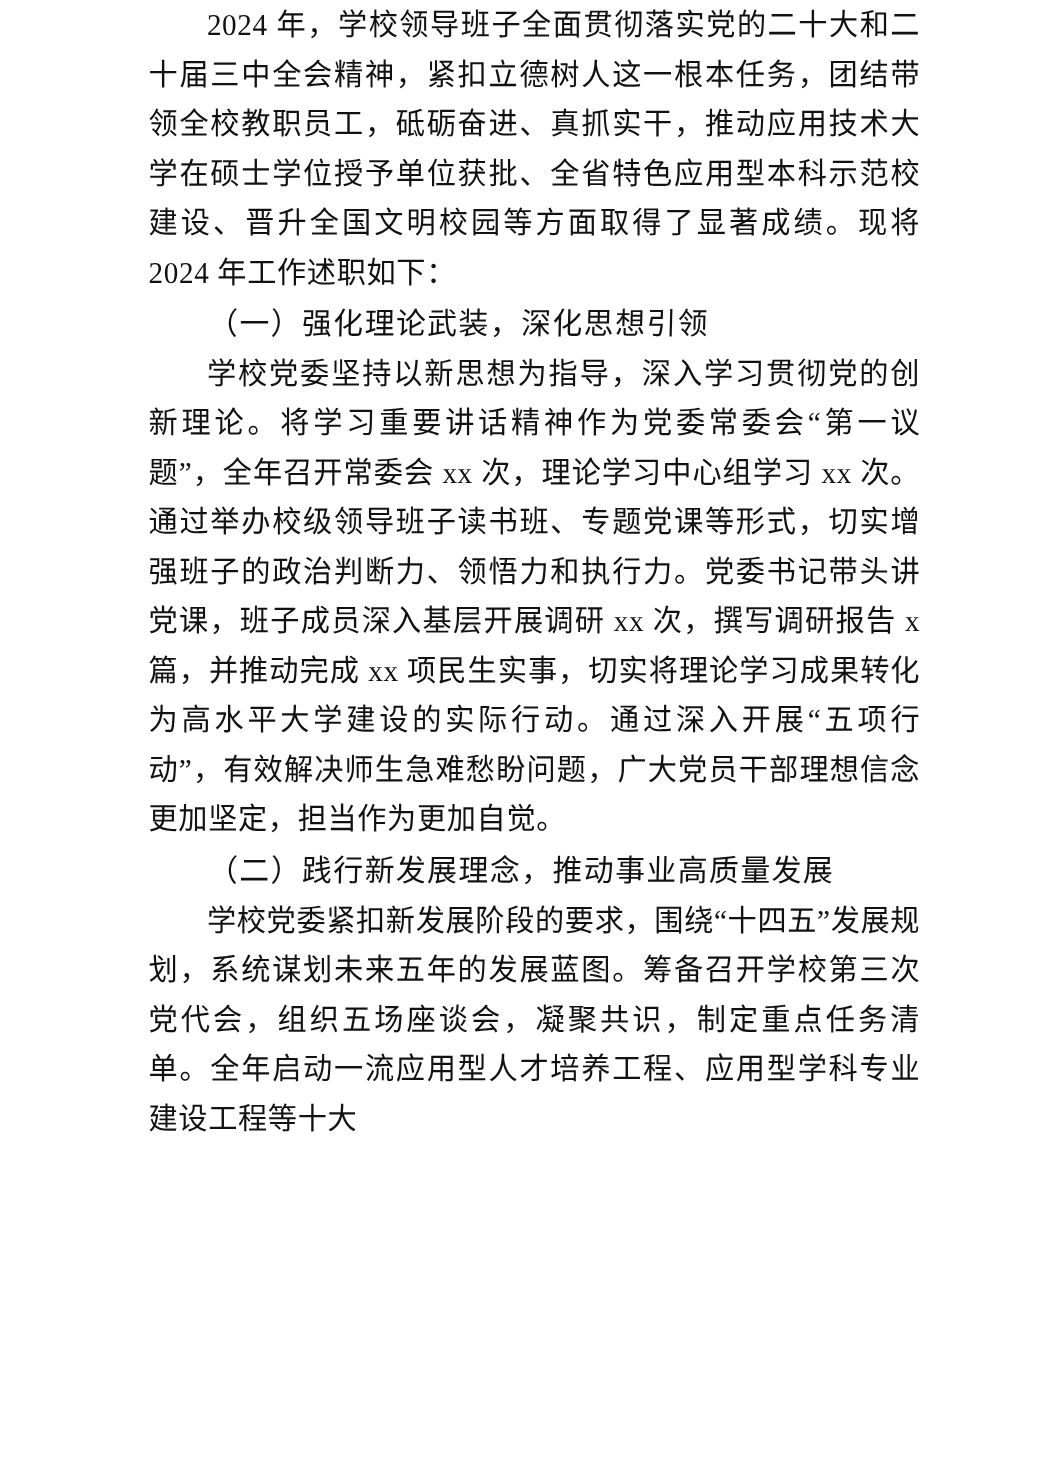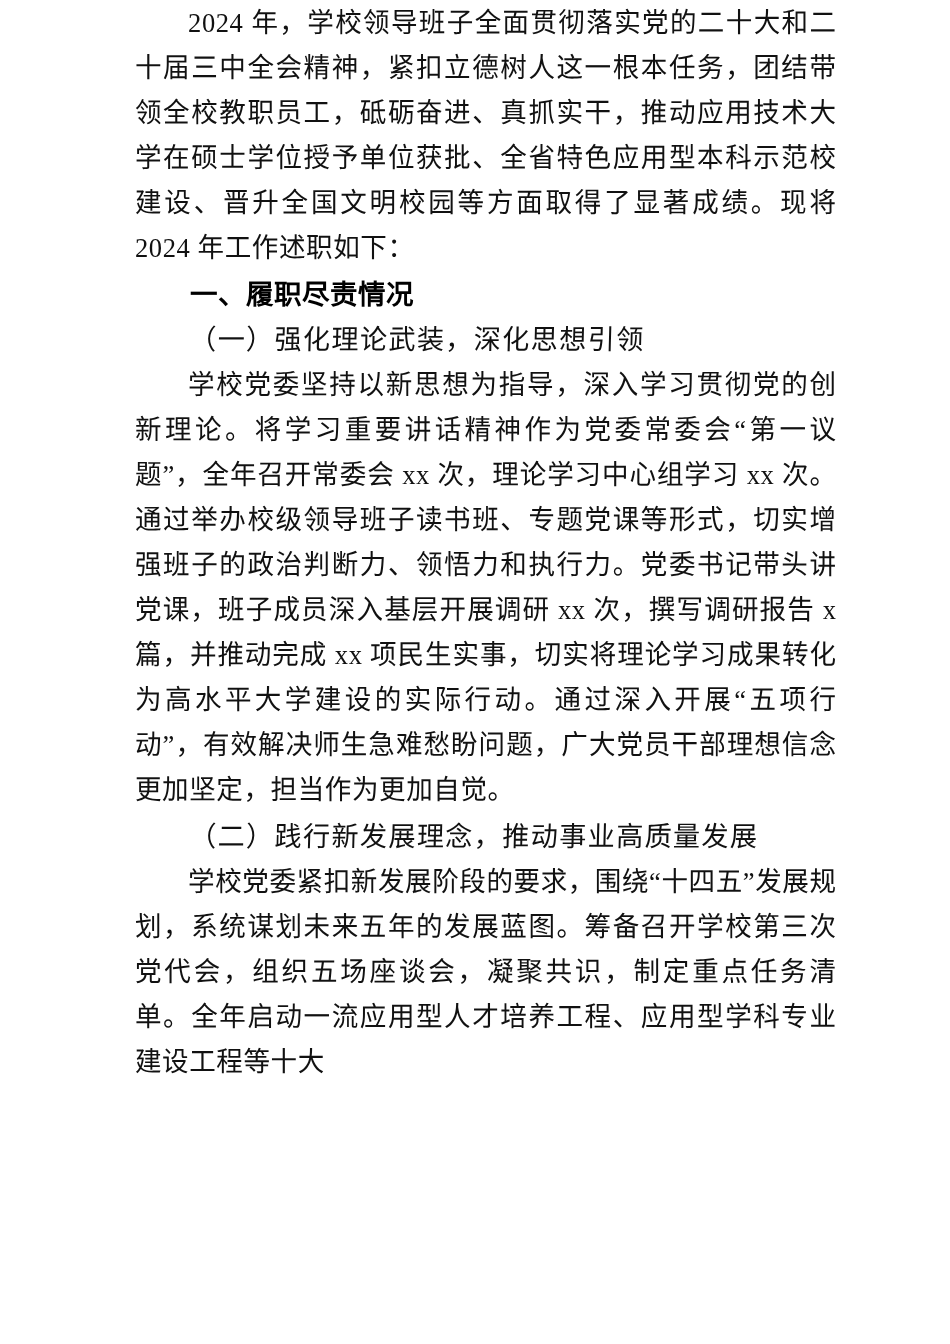--- a/index.html
+++ b/index.html
@@ -97,21 +97,20 @@
 
 <div class="page">
 
 
   <div class="doc-body">
 
     <p class="para body">2024 年，学校领导班子全面贯彻落实党的二十大和二十届三中全会精神，紧扣立德树人这一根本任务，团结带领全校教职员工，砥砺奋进、真抓实干，推动应用技术大学在硕士学位授予单位获批、全省特色应用型本科示范校建设、晋升全国文明校园等方面取得了显著成绩。现将 2024 年工作述职如下：</p>
 
     <div class="spacer-sm"></div>
 
-    <p class="heading-1">一、履职尽责情况</p>
 
     <p class="heading-2">（一）强化理论武装，深化思想引领</p>
 
     <p class="para body">学校党委坚持以新思想为指导，深入学习贯彻党的创新理论。将学习重要讲话精神作为党委常委会“第一议题”，全年召开常委会 xx 次，理论学习中心组学习 xx 次。通过举办校级领导班子读书班、专题党课等形式，切实增强班子的政治判断力、领悟力和执行力。党委书记带头讲党课，班子成员深入基层开展调研 xx 次，撰写调研报告 x 篇，并推动完成 xx 项民生实事，切实将理论学习成果转化为高水平大学建设的实际行动。通过深入开展“五项行动”，有效解决师生急难愁盼问题，广大党员干部理想信念更加坚定，担当作为更加自觉。</p>
 
     <div class="spacer-sm"></div>
 
     <p class="heading-2">（二）践行新发展理念，推动事业高质量发展</p>
 
     <p class="para body">学校党委紧扣新发展阶段的要求，围绕“十四五”发展规划，系统谋划未来五年的发展蓝图。筹备召开学校第三次党代会，组织五场座谈会，凝聚共识，制定重点任务清单。全年启动一流应用型人才培养工程、应用型学科专业建设工程等十大</p>

